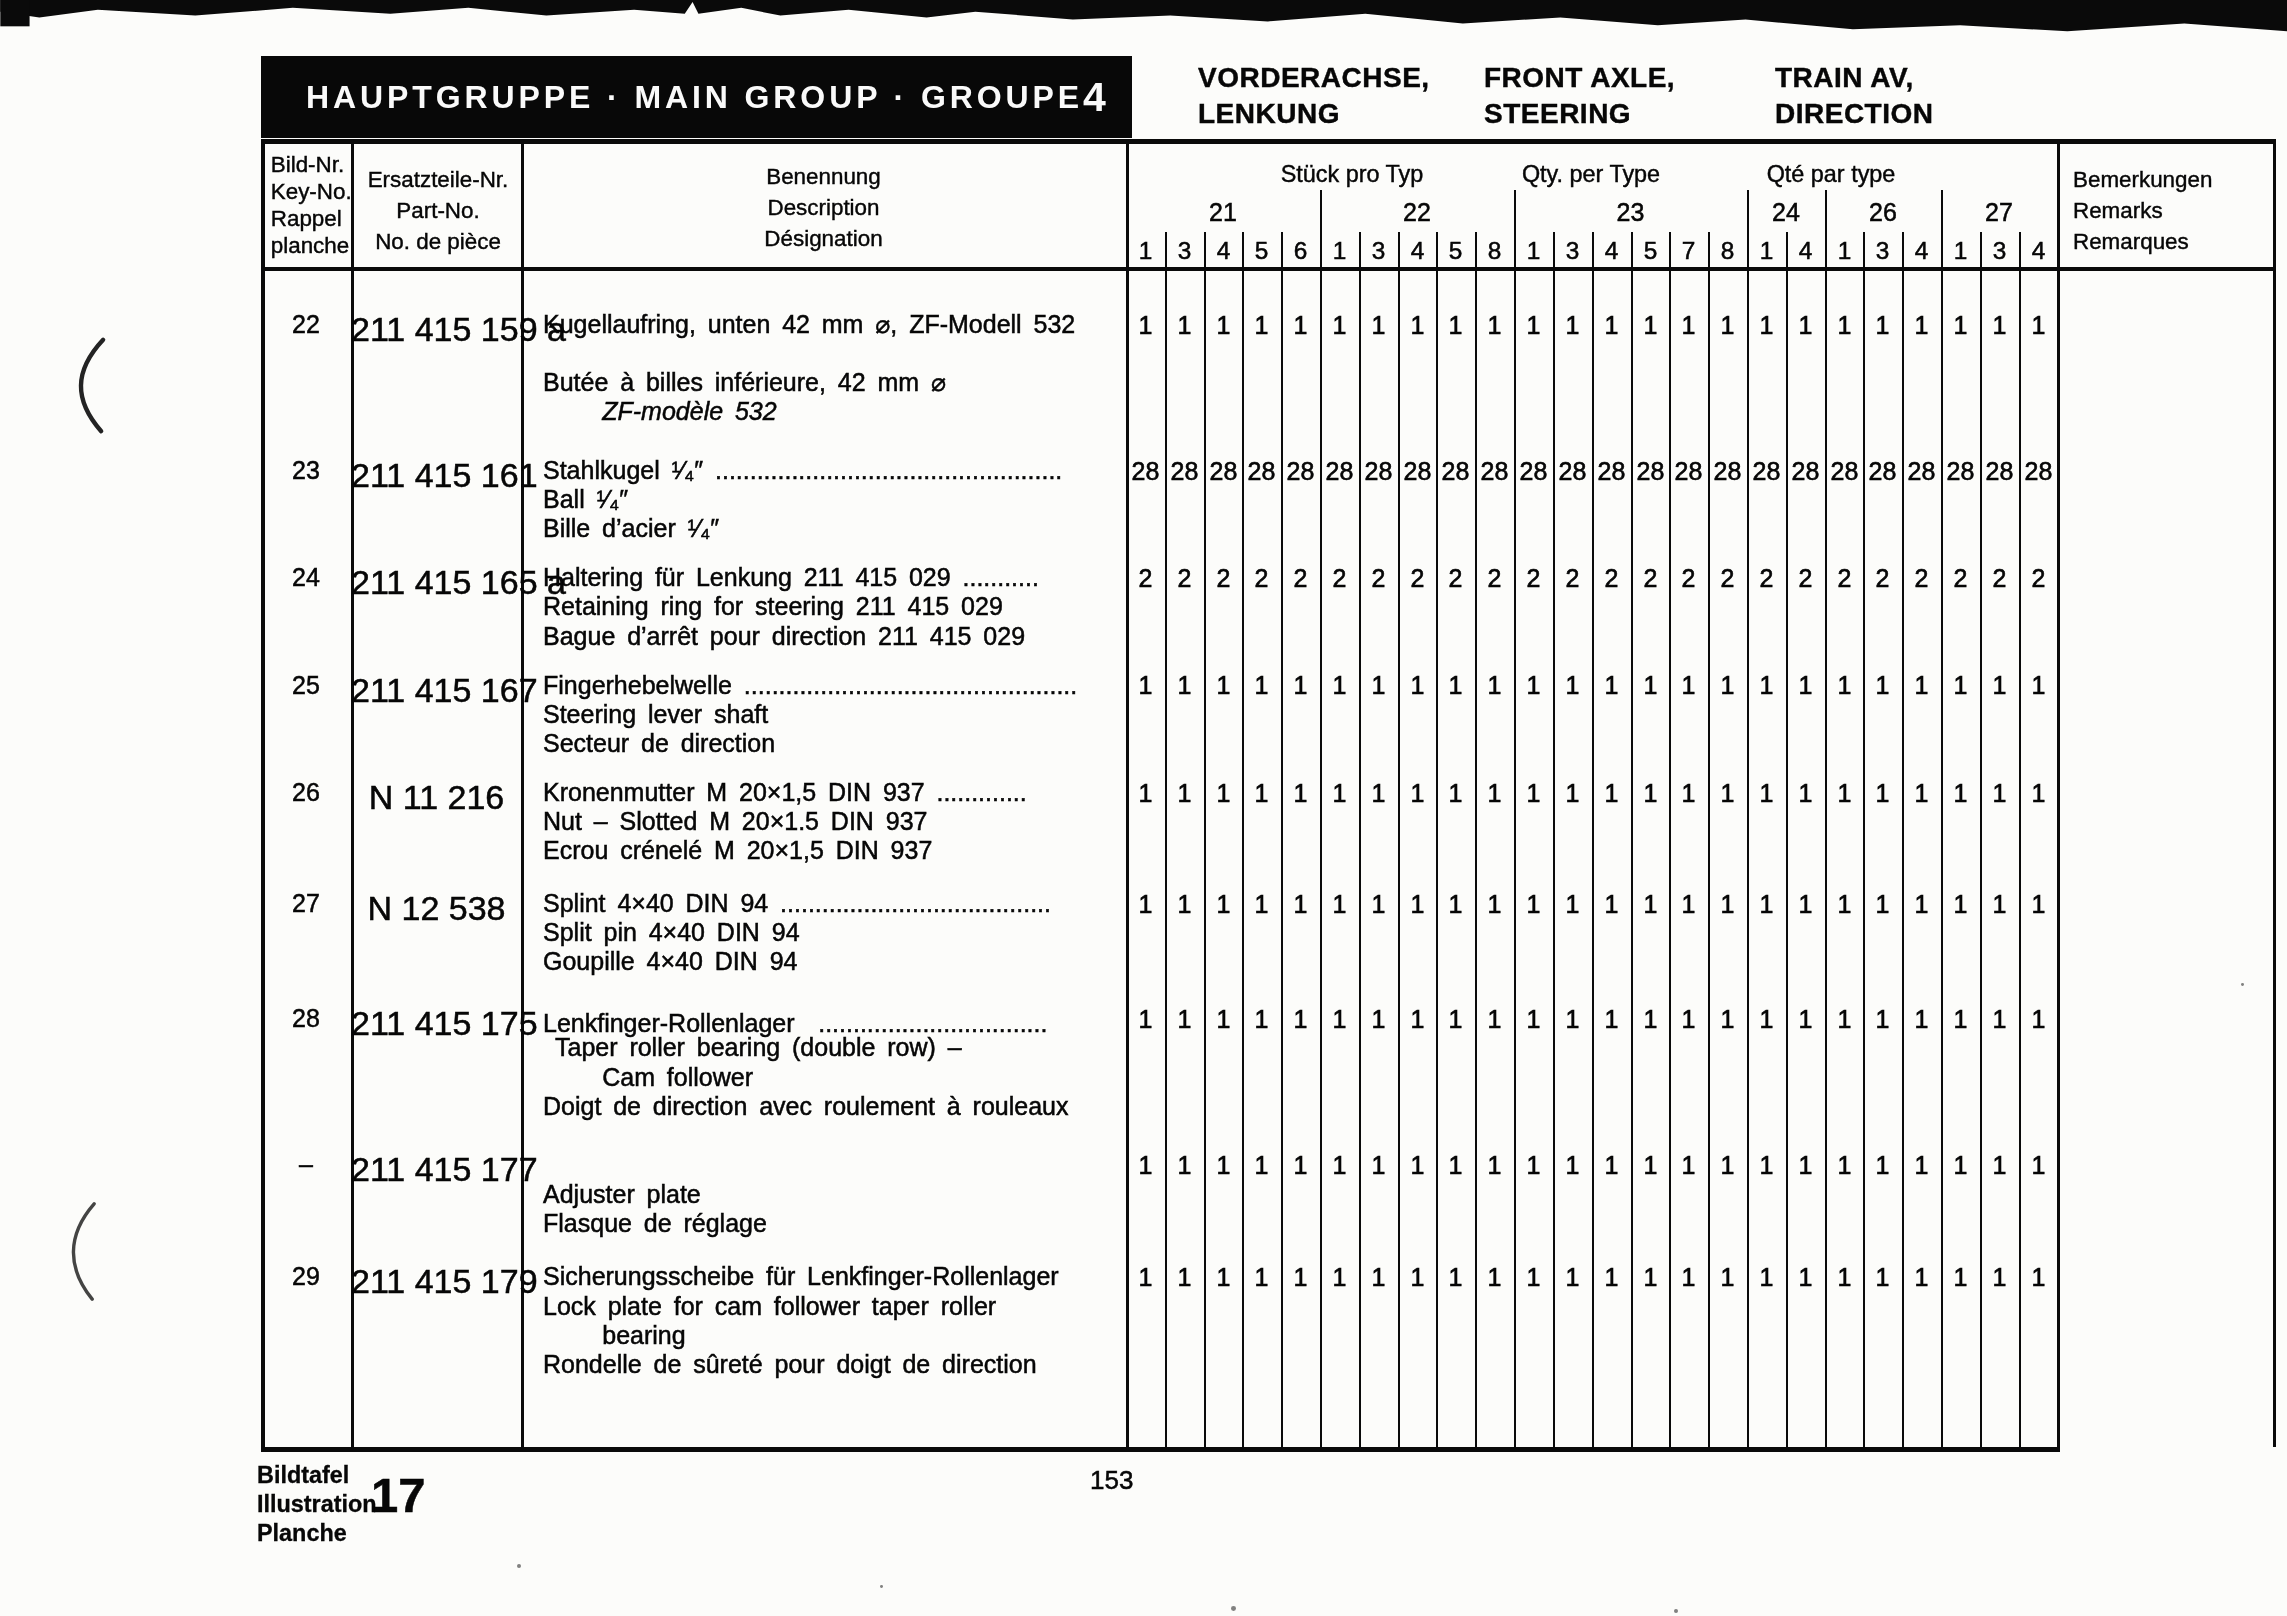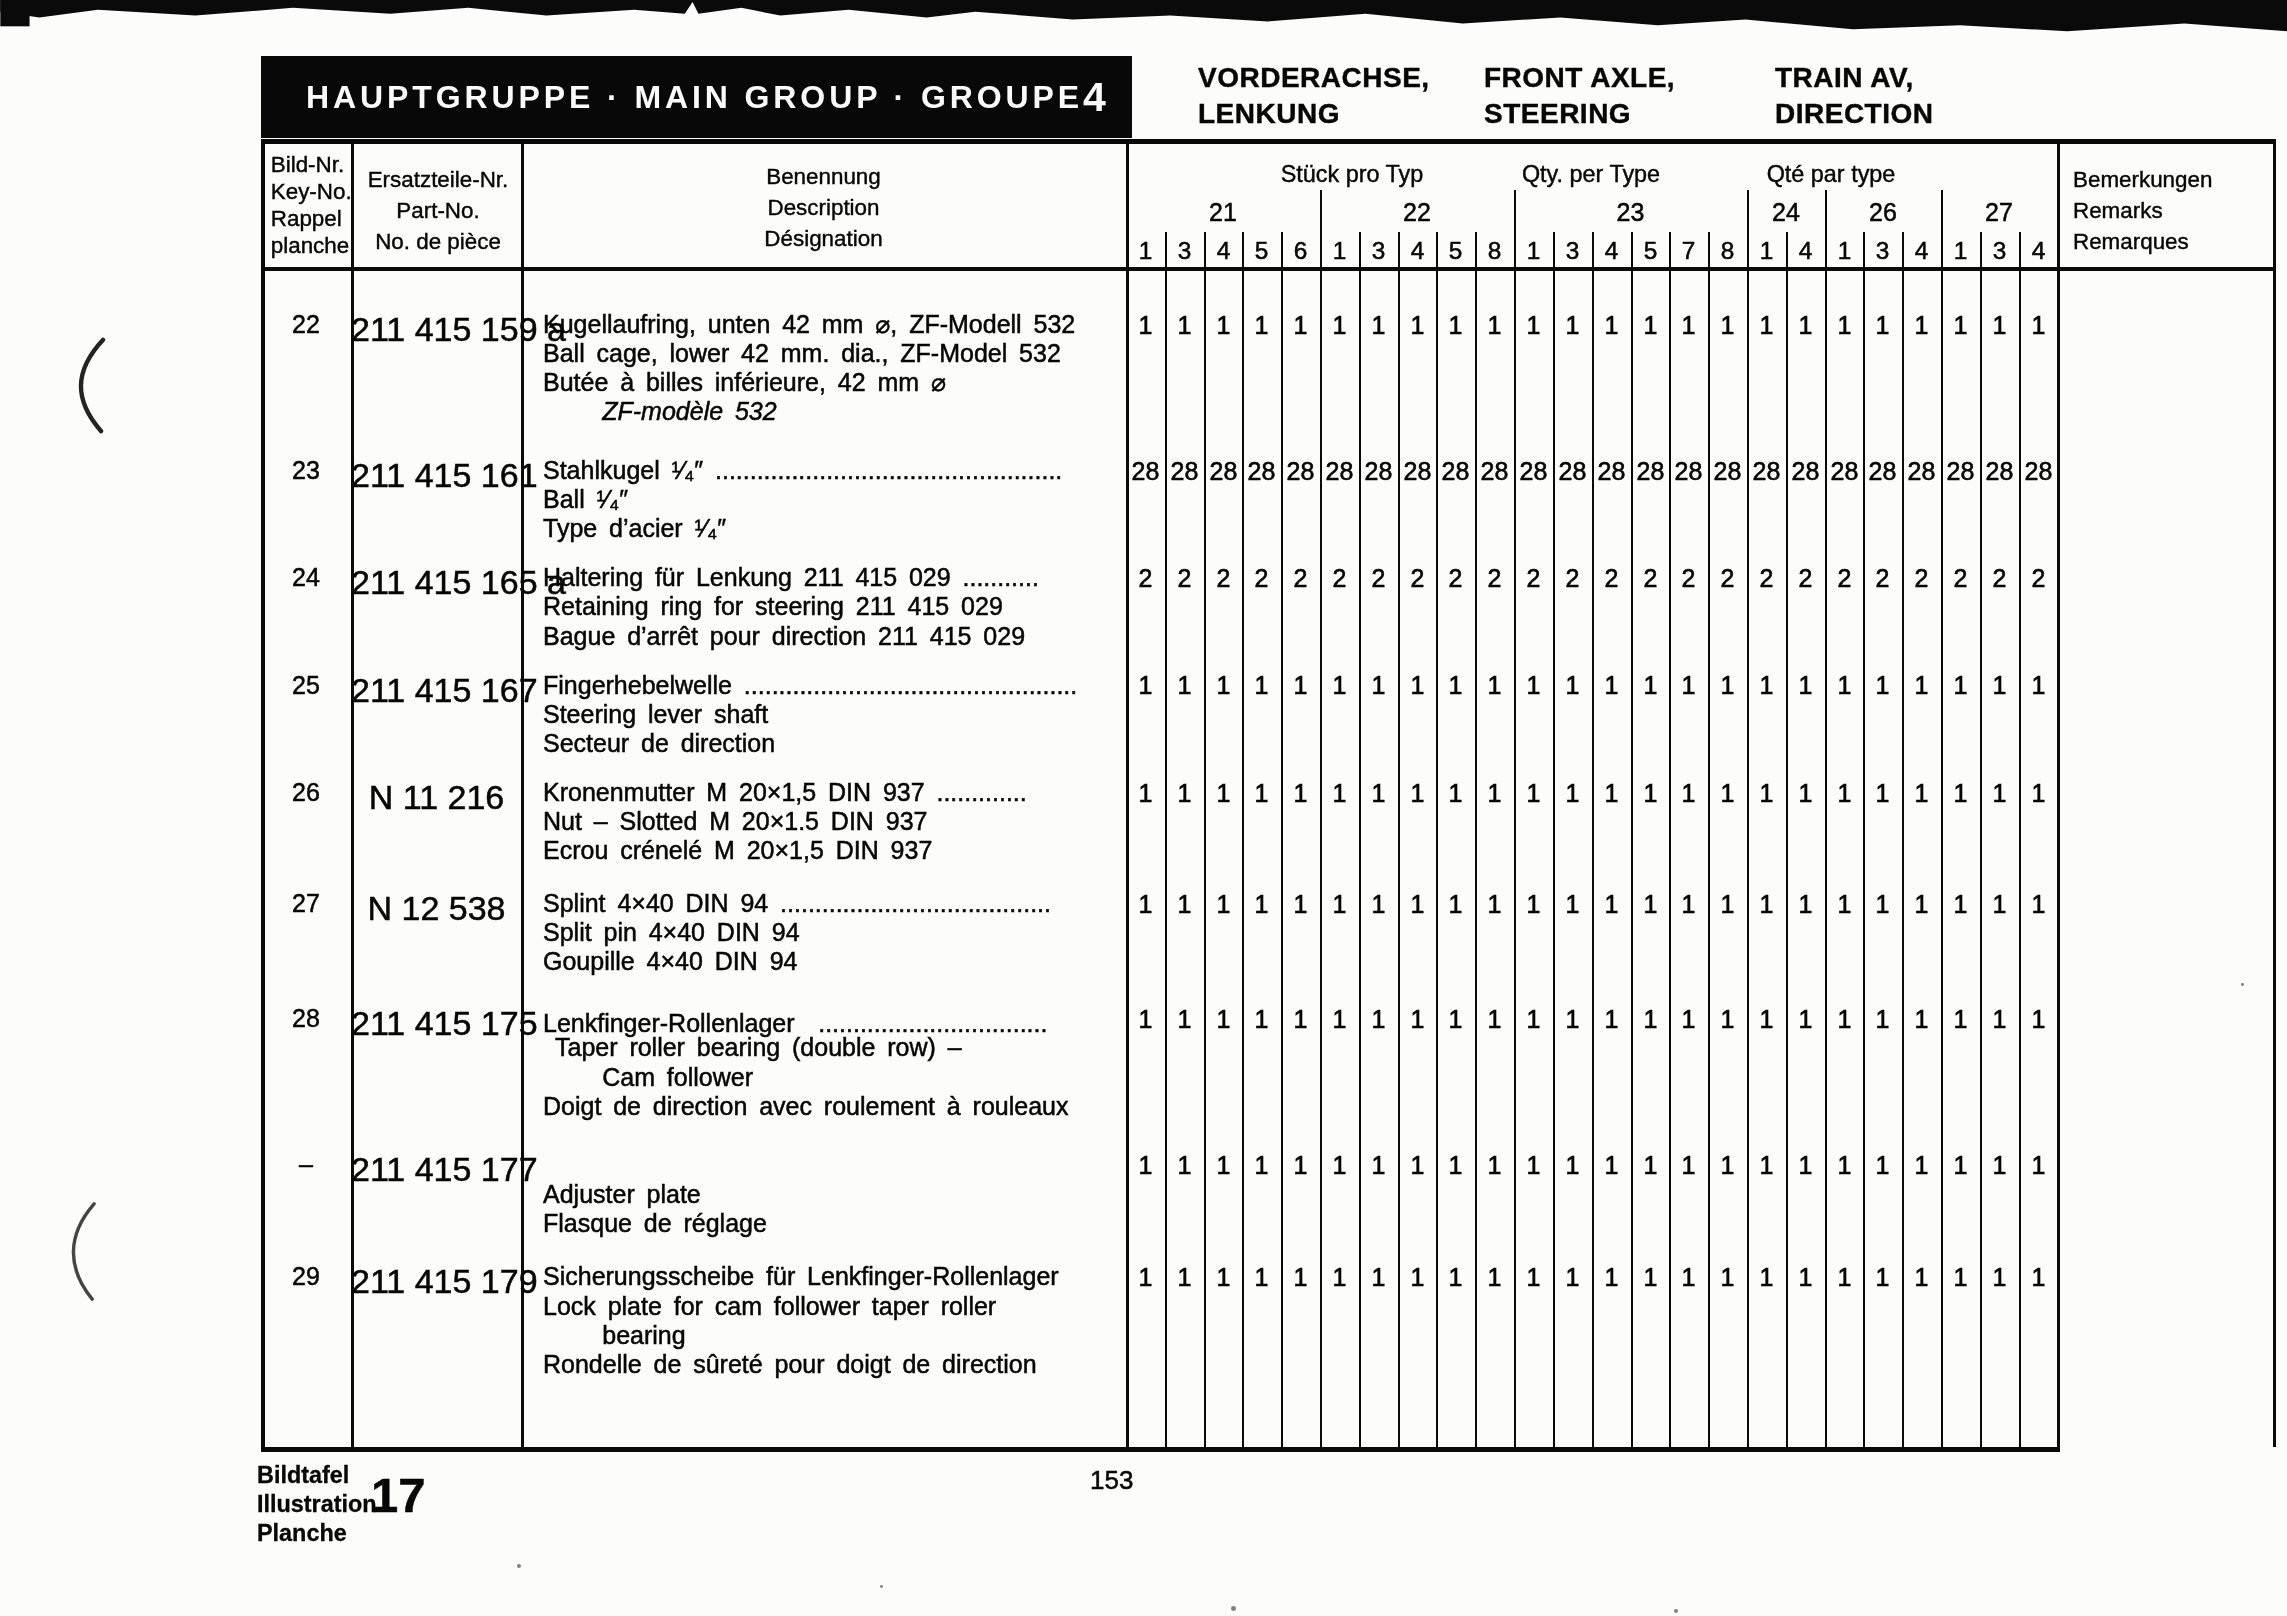--- a/index.html
+++ b/index.html
@@ -174,21 +174,20 @@
       <div class="tg" style="left: 1680px; width: 116px;">27</div>
       <div class="st" style="left: 1680px; width: 39px;">1</div>
       <div class="vl" style="left: 1680px; top: 51px; width: 2px; height: 1257px;"></div>
       <div class="st" style="left: 1719px; width: 39px;">3</div>
       <div class="vl" style="left: 1719px; top: 93px; width: 2px; height: 1215px;"></div>
       <div class="st" style="left: 1758px; width: 39px;">4</div>
       <div class="vl" style="left: 1758px; top: 93px; width: 2px; height: 1215px;"></div>
       <div class="keynum" style="top: 171px;">22</div>
       <div class="partnum" style="top: 171px;">211 415 159 a</div>
       <div class="descline" style="top: 171px;">Kugellaufring, unten 42 mm ⌀, ZF-Modell 532</div>
-      <div class="descline" style="top: 200px;">Ball cage, lower 42 mm. dia., ZF-Model 532</div>
       <div class="descline" style="top: 229px;">Butée à billes inférieure, 42 mm ⌀</div>
       <div class="descline" style="top: 258px; font-style: italic;">     ZF-modèle 532</div>
       <div class="qtycell" style="left: 865px; top: 172px; width: 39px;">1</div>
       <div class="qtycell" style="left: 904px; top: 172px; width: 39px;">1</div>
       <div class="qtycell" style="left: 943px; top: 172px; width: 39px;">1</div>
       <div class="qtycell" style="left: 981px; top: 172px; width: 39px;">1</div>
       <div class="qtycell" style="left: 1020px; top: 172px; width: 39px;">1</div>
       <div class="qtycell" style="left: 1059px; top: 172px; width: 39px;">1</div>
       <div class="qtycell" style="left: 1098px; top: 172px; width: 39px;">1</div>
       <div class="qtycell" style="left: 1137px; top: 172px; width: 39px;">1</div>
@@ -205,21 +204,21 @@
       <div class="qtycell" style="left: 1564px; top: 172px; width: 39px;">1</div>
       <div class="qtycell" style="left: 1602px; top: 172px; width: 39px;">1</div>
       <div class="qtycell" style="left: 1641px; top: 172px; width: 39px;">1</div>
       <div class="qtycell" style="left: 1680px; top: 172px; width: 39px;">1</div>
       <div class="qtycell" style="left: 1719px; top: 172px; width: 39px;">1</div>
       <div class="qtycell" style="left: 1758px; top: 172px; width: 39px;">1</div>
       <div class="keynum" style="top: 317px;">23</div>
       <div class="partnum" style="top: 317px;">211 415 161</div>
       <div class="descline" style="top: 317px;">Stahlkugel ¹⁄₄″ ..................................................</div>
       <div class="descline" style="top: 346px;">Ball ¹⁄₄″</div>
-      <div class="descline" style="top: 375px;">Type d’acier ¹⁄₄″</div>
+      <div class="descline" style="top: 375px;">Bille d’acier ¹⁄₄″</div>
       <div class="qtycell" style="left: 865px; top: 318px; width: 39px;">28</div>
       <div class="qtycell" style="left: 904px; top: 318px; width: 39px;">28</div>
       <div class="qtycell" style="left: 943px; top: 318px; width: 39px;">28</div>
       <div class="qtycell" style="left: 981px; top: 318px; width: 39px;">28</div>
       <div class="qtycell" style="left: 1020px; top: 318px; width: 39px;">28</div>
       <div class="qtycell" style="left: 1059px; top: 318px; width: 39px;">28</div>
       <div class="qtycell" style="left: 1098px; top: 318px; width: 39px;">28</div>
       <div class="qtycell" style="left: 1137px; top: 318px; width: 39px;">28</div>
       <div class="qtycell" style="left: 1175px; top: 318px; width: 39px;">28</div>
       <div class="qtycell" style="left: 1214px; top: 318px; width: 39px;">28</div>

